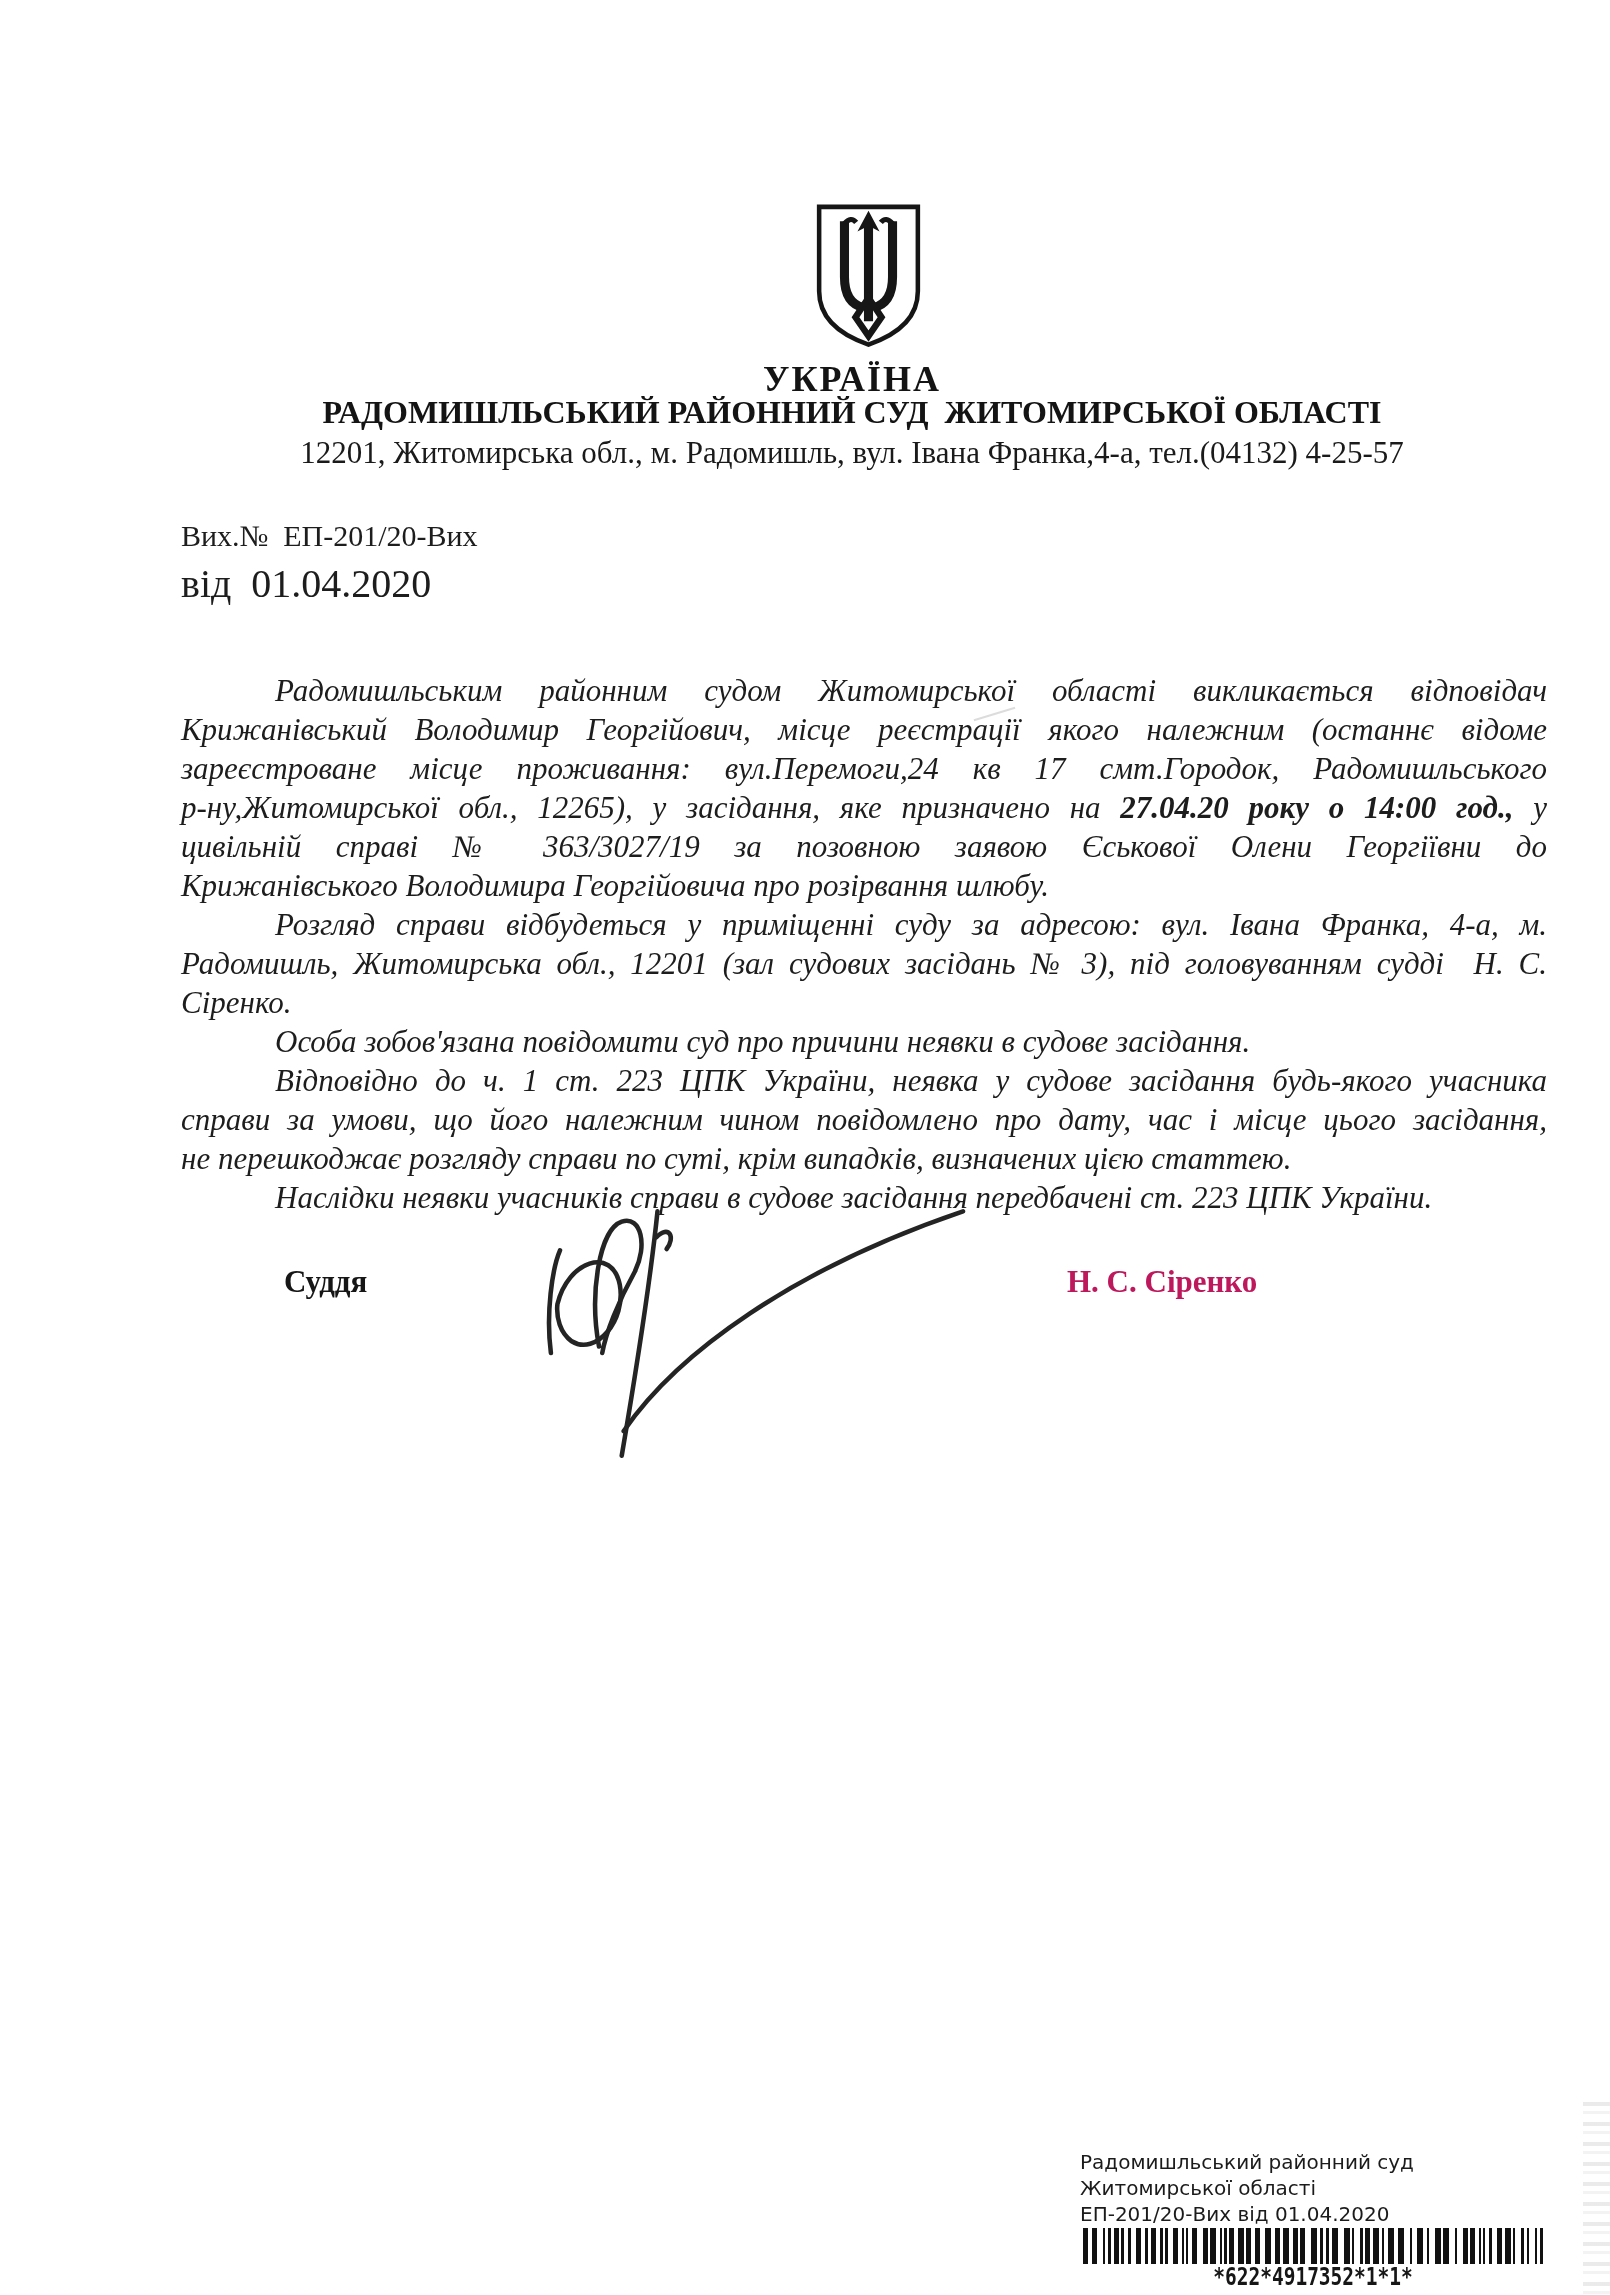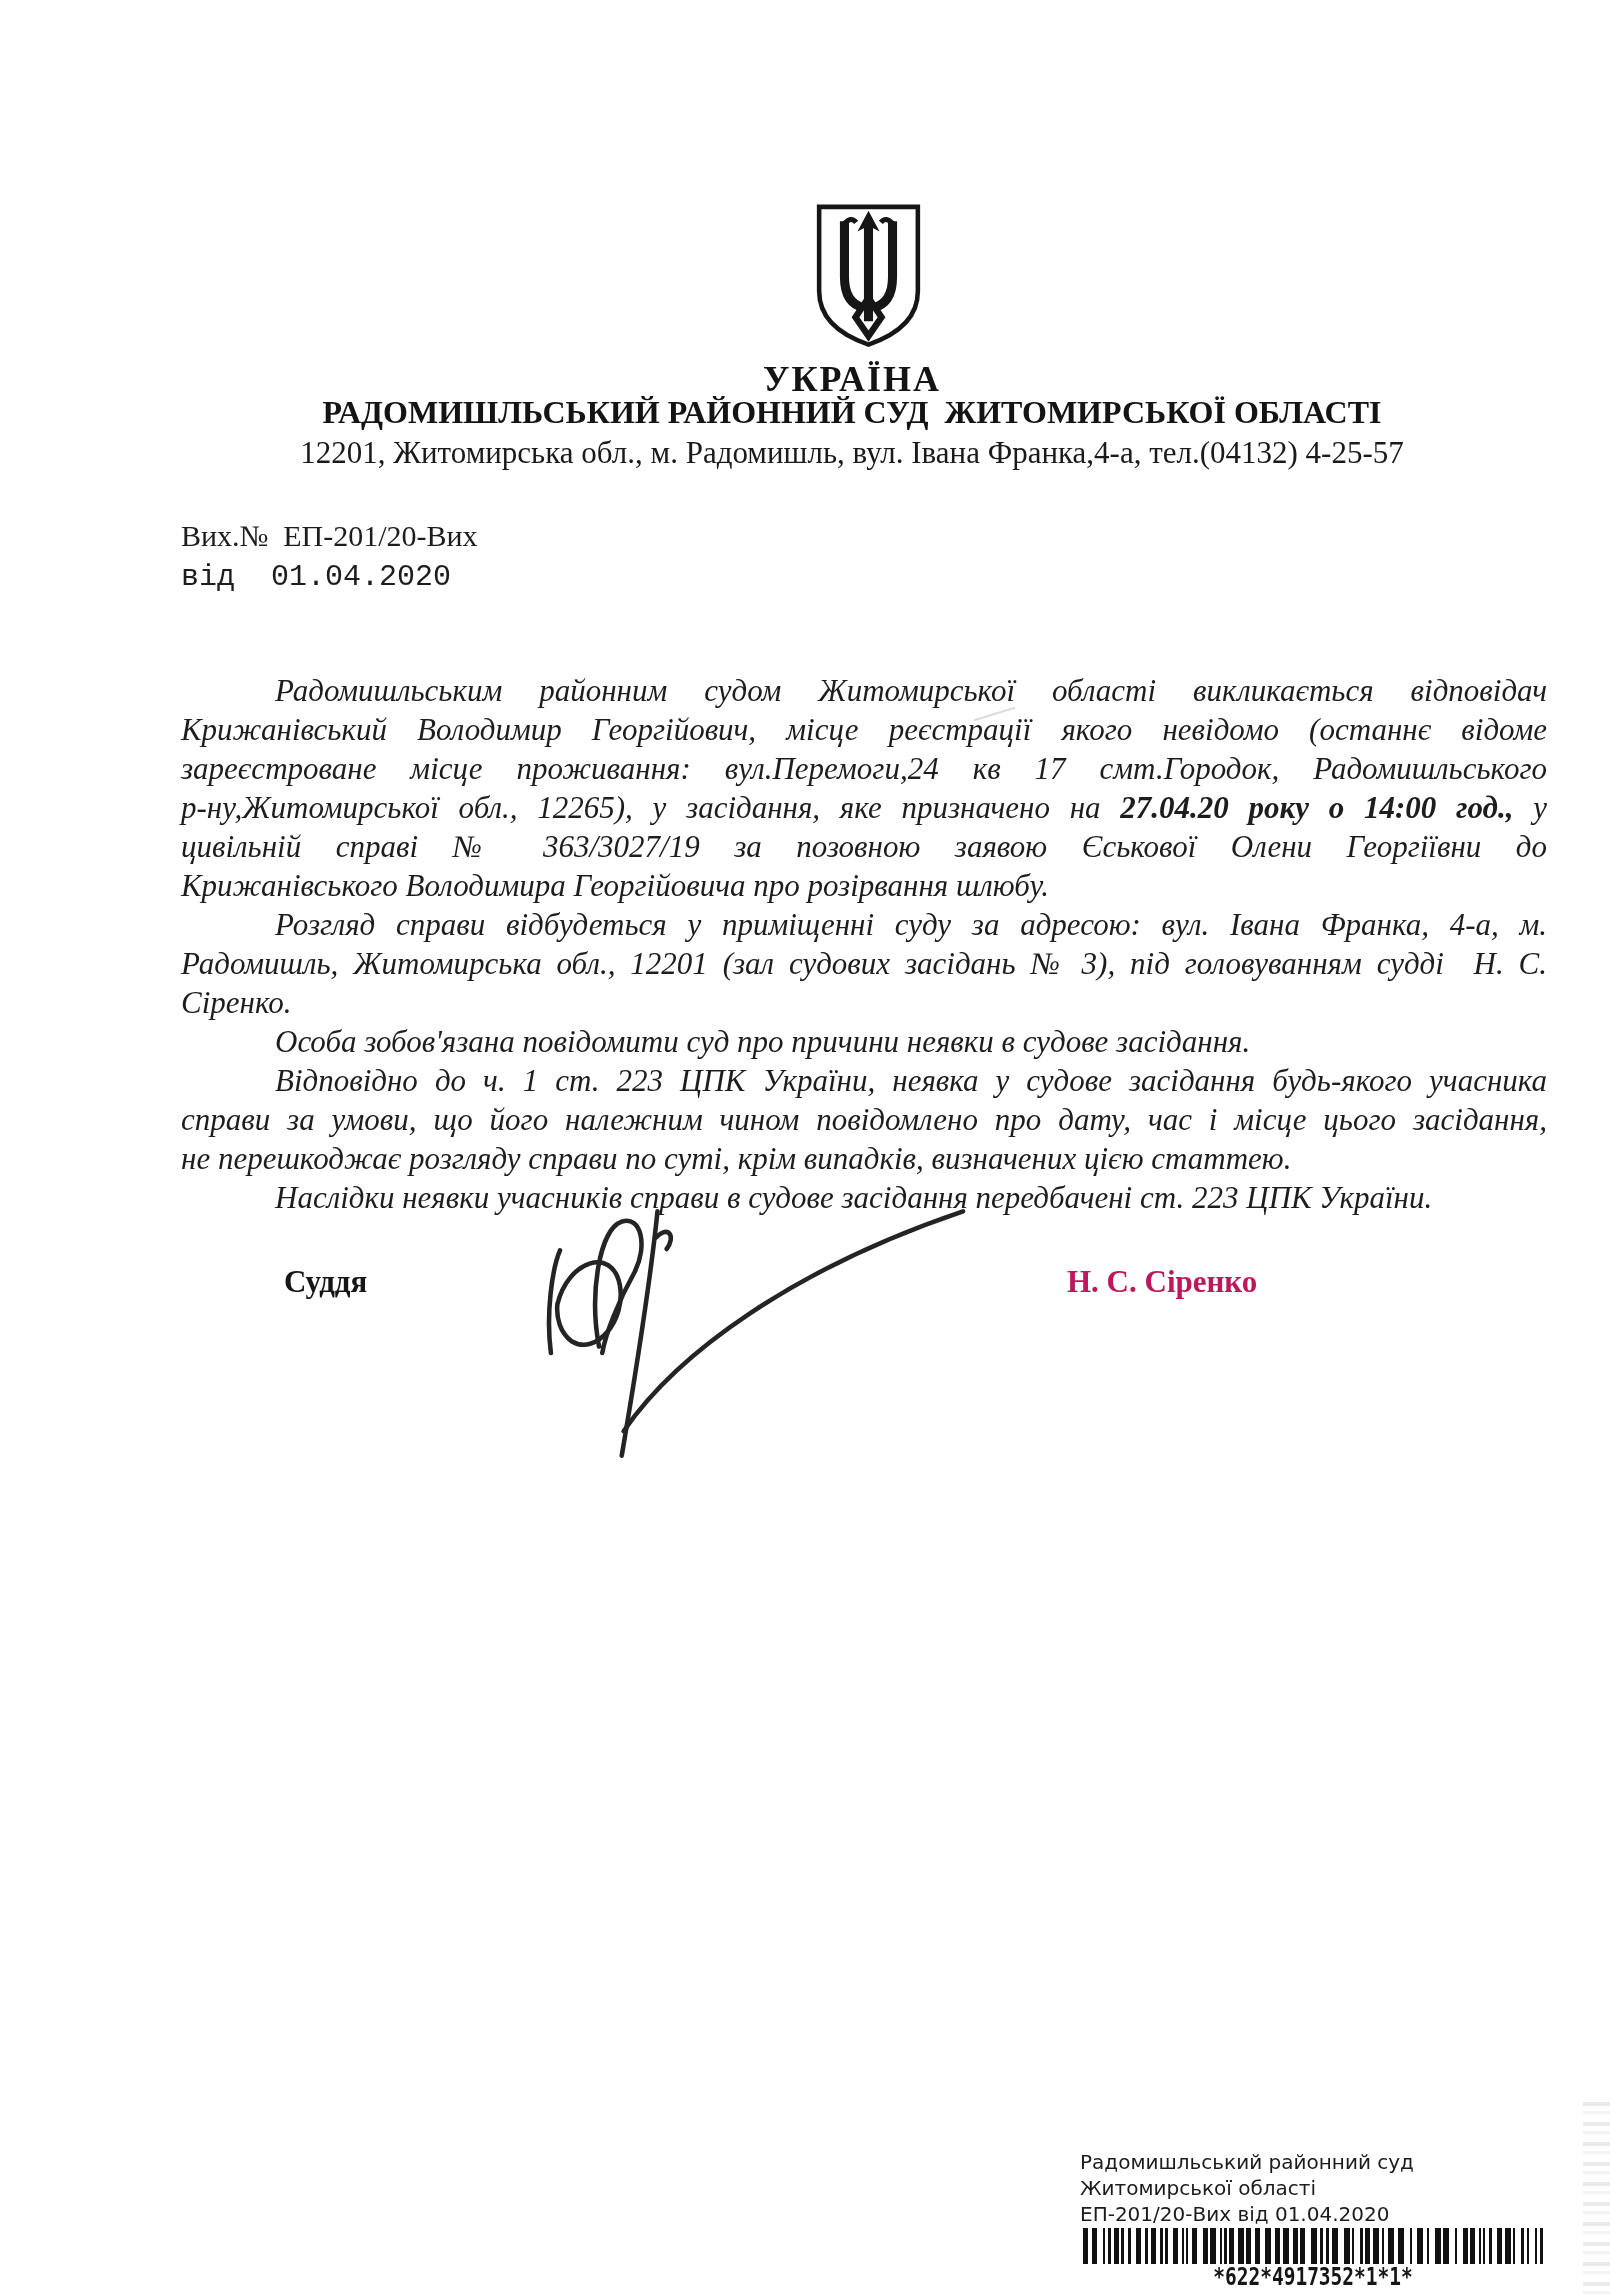--- a/index.html
+++ b/index.html
@@ -12,21 +12,21 @@
     color:#1d1d1d;
   }
   .abs{position:absolute;}
   
   .ctr{left:94px;width:1516px;text-align:center;white-space:pre-wrap;}
   .country{top:358px;font-size:36px;font-weight:bold;letter-spacing:2px;color:#141414;}
   .court{top:394px;font-size:32px;font-weight:bold;color:#141414;}
   .addr{top:435px;font-size:31px;color:#1a1a1a;}
   
   .refnum{left:181px;top:519px;font-size:30px;white-space:pre-wrap;}
-  .refdate{left:181px;top:560px;font-size:30px;white-space:pre-wrap;font-family:Liberation Mono, monospace;}
+  .refdate{left:181px;top:560px;font-size:40px;white-space:pre-wrap;}
   
   #body-text{left:181px;top:671px;width:1366px;font-size:31px;line-height:39px;font-style:italic;}
   .bline{width:1366px;white-space:normal;}
   .bline.just{text-align:justify;text-align-last:justify;}
   .bline.ind{text-indent:94px;}
   .bline b{font-weight:bold;}
   
   .judge-label{left:284px;top:1264px;font-size:31px;font-weight:bold;color:#161616;}
   .judge-name{left:1067px;top:1264px;font-size:31px;font-weight:bold;color:#be185d;}
   
@@ -70,21 +70,21 @@
 
   <div class="abs ctr country">УКРАЇНА</div>
   <div class="abs ctr court">РАДОМИШЛЬСЬКИЙ РАЙОННИЙ СУД&nbsp; ЖИТОМИРСЬКОЇ ОБЛАСТІ</div>
   <div class="abs ctr addr">12201, Житомирська обл., м. Радомишль, вул. Івана Франка,4-а, тел.(04132) 4-25-57</div>
 
   <div class="abs refnum">Вих.№&nbsp; ЕП-201/20-Вих</div>
   <div class="abs refdate">від&nbsp; 01.04.2020</div>
 
   <div class="abs" id="body-text">
       <div class="bline just ind"><span>Радомишльським районним судом Житомирської області викликається відповідач</span></div>
-      <div class="bline just"><span>Крижанівський Володимир Георгійович, місце реєстрації якого невідомо (останнє відоме</span></div>
+      <div class="bline just"><span>Крижанівський Володимир Георгійович, місце реєстрації якого належним (останнє відоме</span></div>
       <div class="bline just"><span>зареєстроване місце проживання: вул.Перемоги,24 кв 17 смт.Городок, Радомишльського</span></div>
       <div class="bline just"><span>р-ну,Житомирської обл., 12265), у засідання, яке призначено на </span><b>27.04.20 року о 14:00 год.,</b><span> у</span></div>
       <div class="bline just"><span>цивільній справі № 363/3027/19 за позовною заявою Єськової Олени Георгіївни до</span></div>
       <div class="bline"><span>Крижанівського Володимира Георгійовича про розірвання шлюбу.</span></div>
       <div class="bline just ind"><span>Розгляд справи відбудеться у приміщенні суду за адресою: вул. Івана Франка, 4-а, м.</span></div>
       <div class="bline just"><span>Радомишль, Житомирська обл., 12201 (зал судових засідань № 3), під головуванням судді&nbsp; Н. С.</span></div>
       <div class="bline"><span>Сіренко.</span></div>
       <div class="bline ind"><span>Особа зобов'язана повідомити суд про причини неявки в судове засідання.</span></div>
       <div class="bline just ind"><span>Відповідно до ч. 1 ст. 223 ЦПК України, неявка у судове засідання будь-якого учасника</span></div>
       <div class="bline just"><span>справи за умови, що його належним чином повідомлено про дату, час і місце цього засідання,</span></div>

